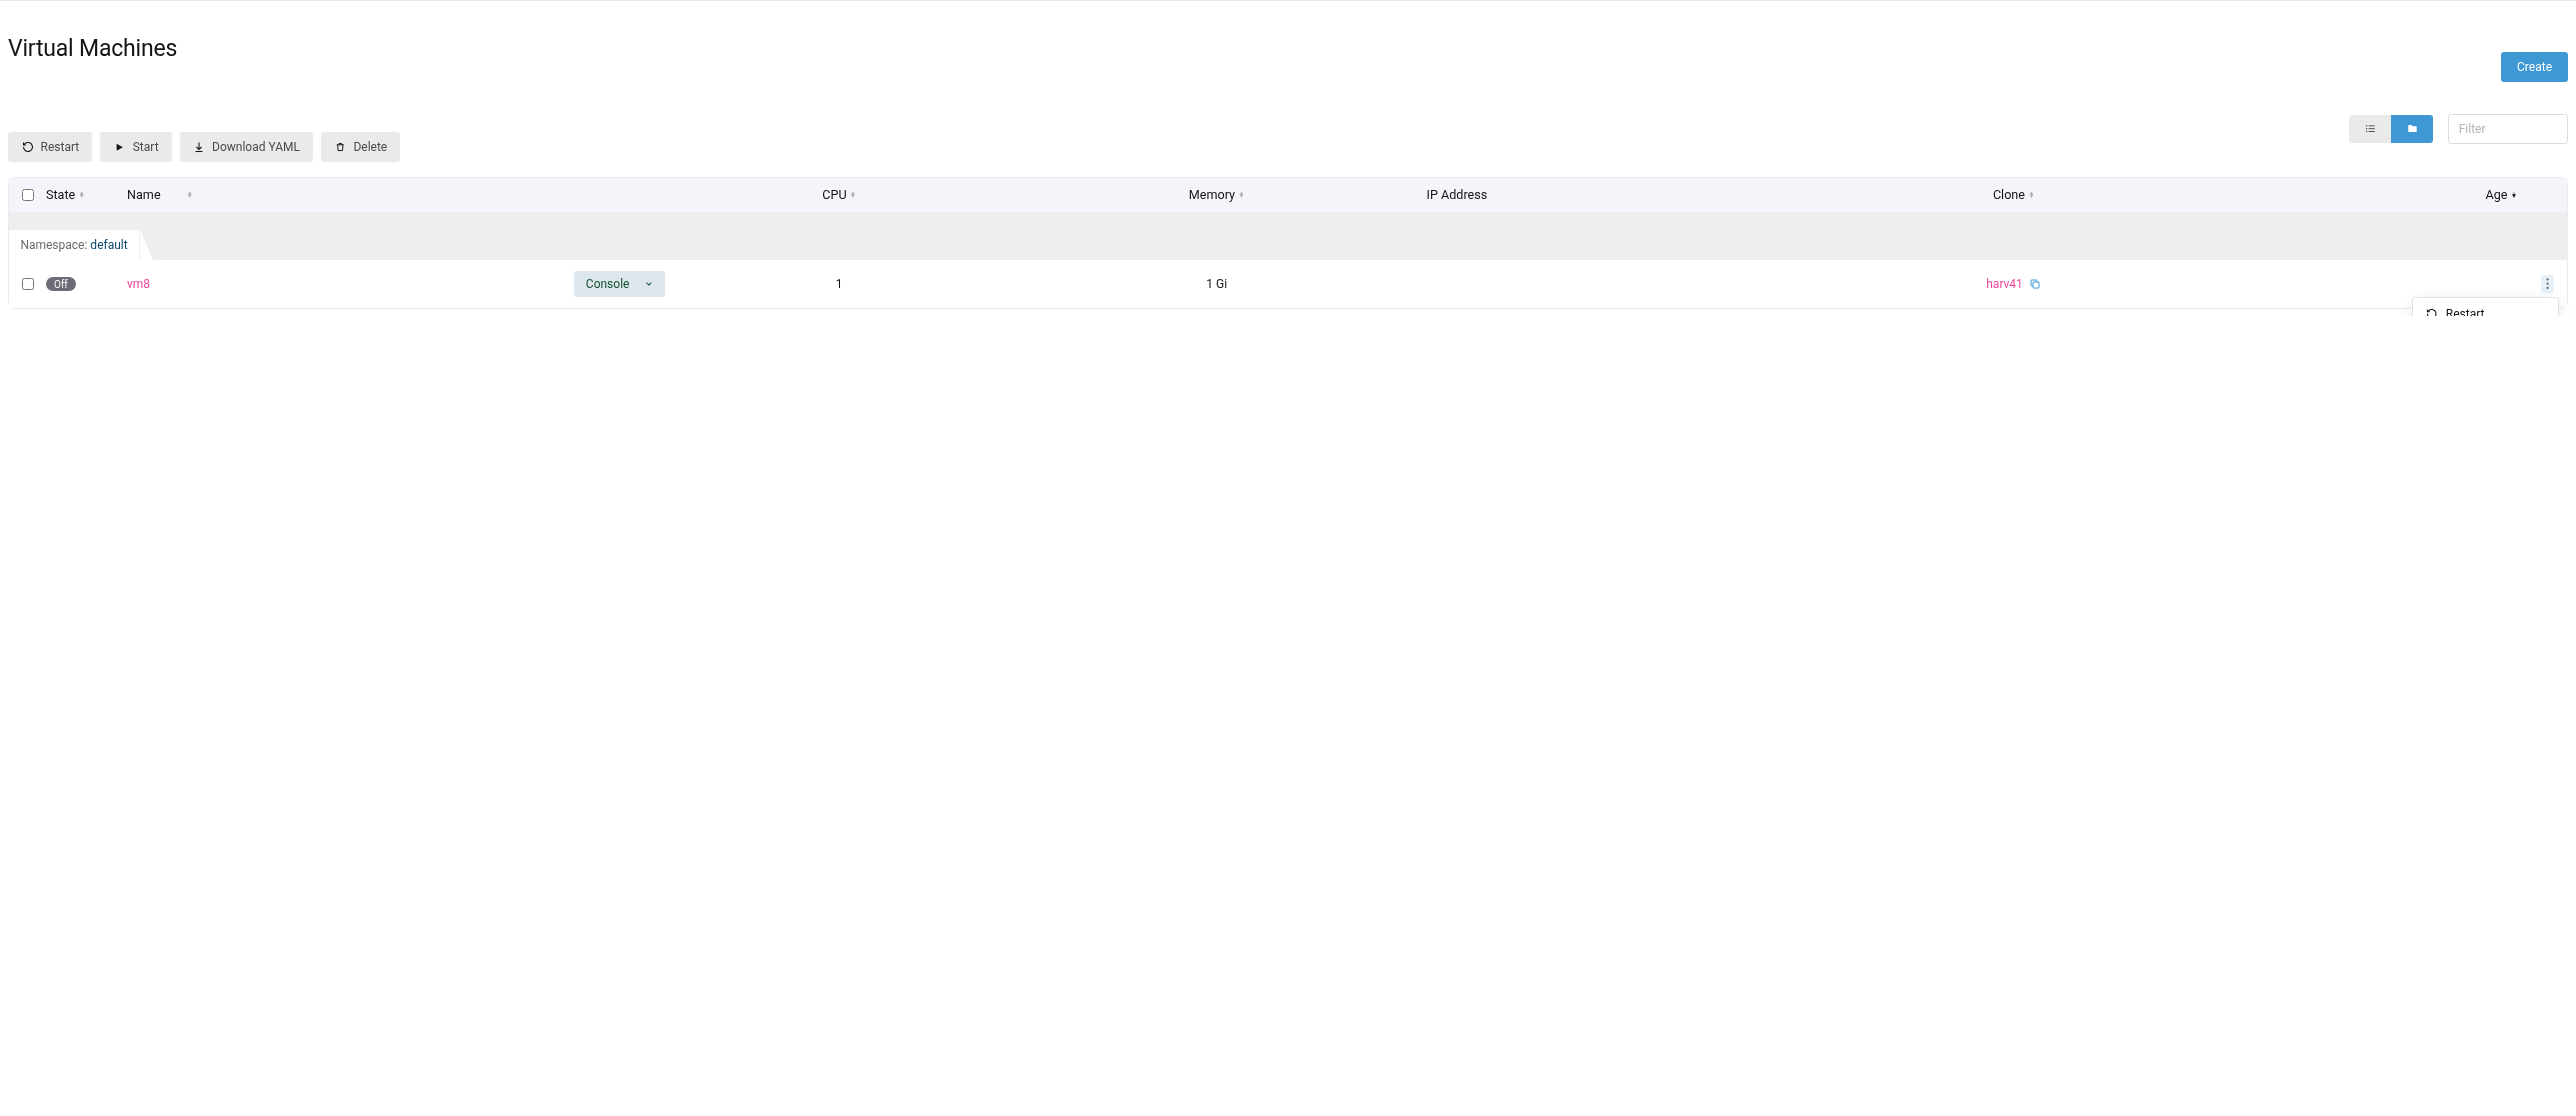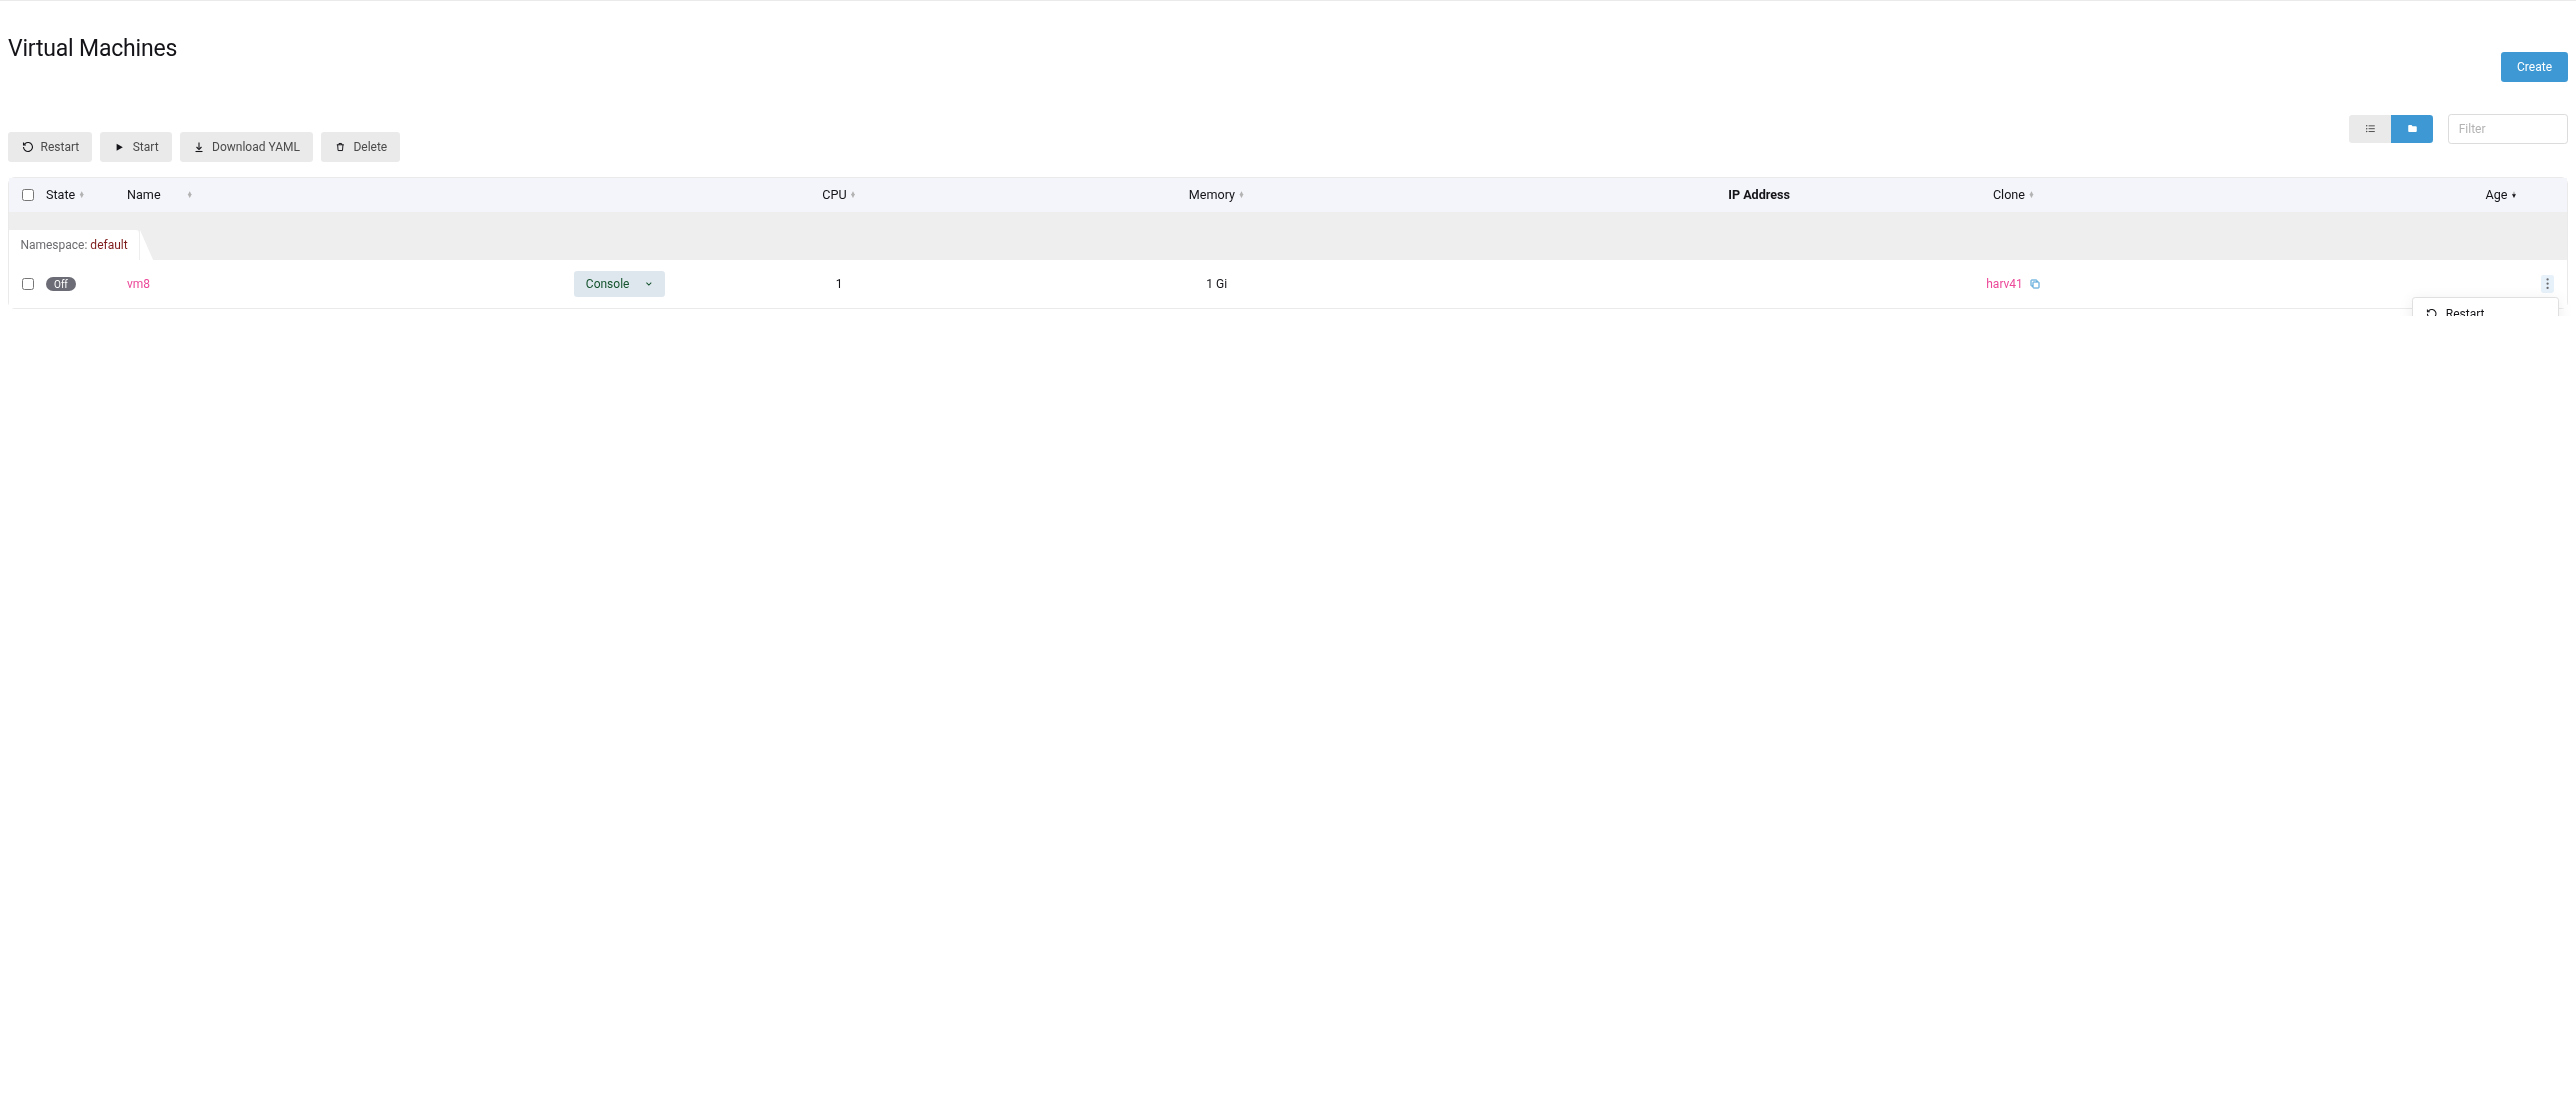--- a/index.html
+++ b/index.html
@@ -104,21 +104,21 @@
     display: flex;
     align-items: center;
     gap: 3.2px;
   }
   .col-check   { width: 24px; flex: 0 0 24px; }
   .col-state   { width: 81px; flex: 0 0 81px; }
   .col-name    { flex: 1.6; gap: 26px; }
   .col-console { width: 97px; flex: 0 0 97px; }
   .col-cpu     { flex: 1.2; justify-content: center; }
   .col-memory  { flex: 1.5; justify-content: center; }
-  .col-ip      { flex: 1.3; justify-content: flex-end; font-weight: bold; }
+  .col-ip      { flex: 1.3; justify-content: flex-start; }
   .col-node    { flex: 1.6; justify-content: center; }
   .col-age     { flex: 1.0; justify-content: flex-end; padding-right: 4.9px; }
   .col-menu    { width: 32px; flex: 0 0 32px; justify-content: flex-end; }
 
   .sort-icon {
     display: inline-flex;
     flex-direction: column;
     line-height: 3.2px;
     font-size: 6.5px;
     color: #b3b3b3;
@@ -144,21 +144,21 @@
   }
   .ns-tab::after {
     content: "";
     position: absolute;
     right: -14.6px;
     top: 0;
     width: 0; height: 0;
     border-bottom: 32px solid #fff;
     border-right: 14.6px solid transparent;
   }
-  .ns-tab .ns-val { color: #7f1d1d; }
+  .ns-tab .ns-val { color: #0c4a6e; }
 
   .row {
     display: flex;
     align-items: center;
     padding: 11.4px 13px;
     background: #fff;
     position: relative;
   }
   input[type=checkbox] {
     width: 12px; height: 12px;

